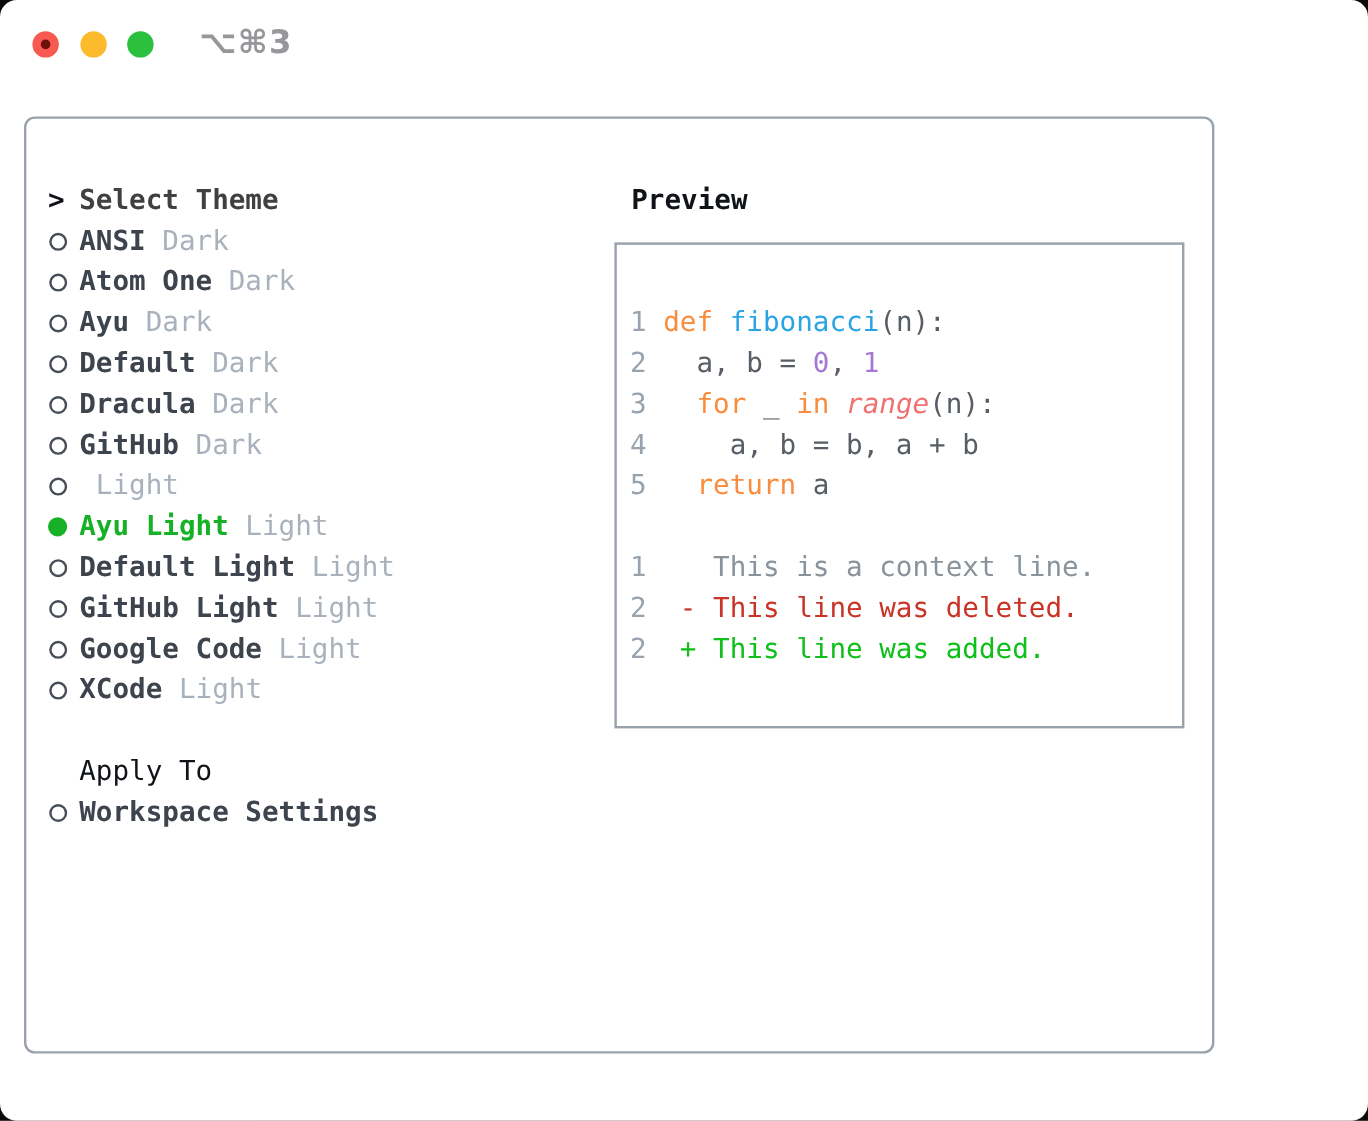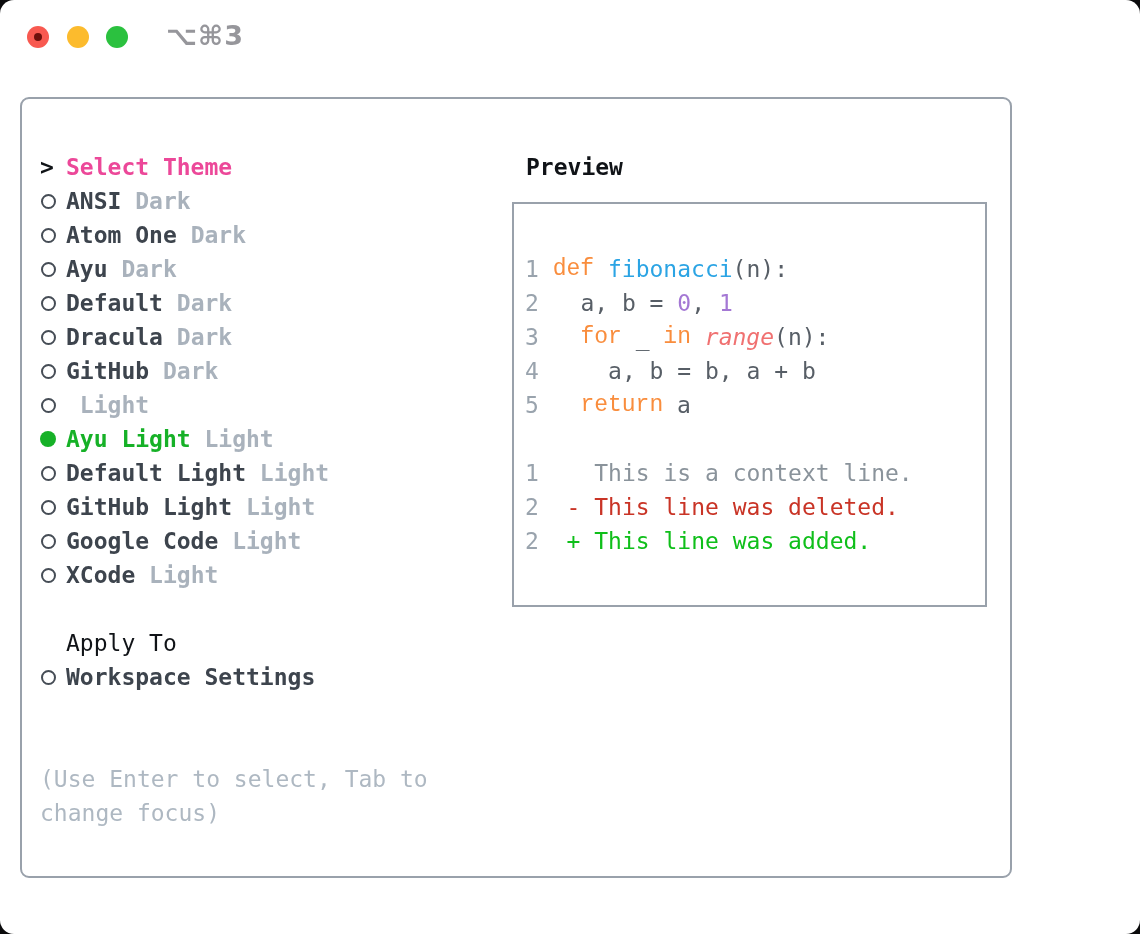--- a/index.html
+++ b/index.html
@@ -57,45 +57,45 @@
   }
   .radio {
     width: 15px; height: 15px; border-radius: 50%;
     border: 2px solid #464d56; margin-left: 1px;
   }
   .radio.on {
     width: 16px; height: 16px;
     border: none; background: var(--selected); margin-left: 0;
   }
   .prompt { color: #101317; font-weight: bold; font-size: 23px; }
-  .hdr { color: #ec4899; font-weight: bold; }
+  .hdr { color: #404040; font-weight: bold; }
   .hdr2 { color: #101317; }
   .tname { color: #3d444d; font-weight: bold; }
-  .tvariant { color: #a9b2bc; font-weight: bold; }
+  .tvariant { color: #a9b2bc; }
   .row.sel .tname { color: var(--selected); }
   .hint {
     position: absolute; left: 18px; top: 663px;
     width: 440px; color: #aeb8c2;
   }
 
   
   .preview-hdr { position: absolute; left: 482px; top: 51px; margin-left: 22px; }
   .preview-hdr span { color: #101317; font-weight: bold; }
   .preview-box {
     position: absolute; left: 490px; top: 103px;
     width: 475px; height: 405px;
     border: 2px solid #99a1ab;
     background: #ffffff;
     padding: 48px 0 0 11px;
     overflow: hidden;
   }
   .cline { display: flex; height: 34px; white-space: pre; }
   .ln { color: var(--lineno); width: 2ch; flex: 0 0 auto; white-space: pre; }
   .seg-default  { color: var(--codetext); }
-  .seg-keyword  { color: var(--keyword); font-family: Liberation Mono, monospace; }
+  .seg-keyword  { color: var(--keyword); }
   .seg-function { color: var(--function); }
   .seg-call     { color: var(--call); font-style: italic; }
   .seg-number   { color: var(--number); }
   .seg-context  { color: var(--context); text-align: center; }
   .seg-deleted  { color: var(--deleted); }
   .seg-added    { color: var(--added); }
 </style>
 </head>
 <body>
 
@@ -134,21 +134,20 @@
 
     <div class="apply mono">
       <div class="row">
         <span class="marker"></span>
         <span class="hdr2">Apply To</span>
       </div>
 
         <div class="row"><span class="marker"><span class="radio"></span></span><span class="tname">Workspace Settings</span></div>
       </div>
 
-    <div class="hint mono">(Use Enter to select, Tab to change focus)</div>
 
     <div class="preview-hdr mono row">
       <span>Preview</span>
     </div>
 
     <div class="preview-box mono">
 
     <div class="cline"><span class="ln">1 </span><span class="seg-keyword">def</span><span class="seg-default"> </span><span class="seg-function">fibonacci</span><span class="seg-default">(n):</span></div>
         <div class="cline"><span class="ln">2 </span><span class="seg-default">  a, b = </span><span class="seg-number">0</span><span class="seg-default">, </span><span class="seg-number">1</span></div>
         <div class="cline"><span class="ln">3 </span><span class="seg-default">  </span><span class="seg-keyword">for</span><span class="seg-default"> _ </span><span class="seg-keyword">in</span><span class="seg-default"> </span><span class="seg-call">range</span><span class="seg-default">(n):</span></div>

